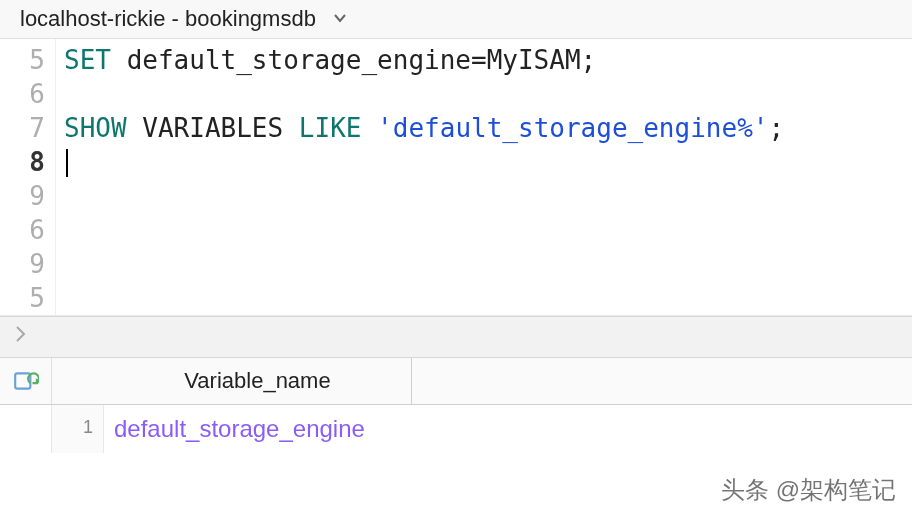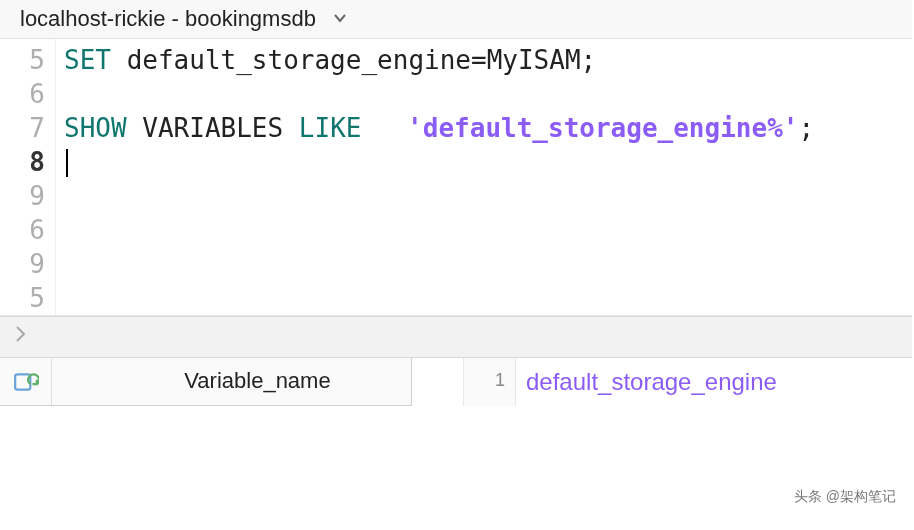--- a/index.html
+++ b/index.html
@@ -57,21 +57,21 @@
       line-height: 34px;
       padding-top: 4px;
       padding-left: 8px;
       white-space: pre;
       background: #ffffff;
       position: relative;
     }
     .code-line { height: 34px; }
     .kw { color: #0f766e; font-weight: 500; }
     .ident { color: #222; }
-    .str { color: #8b5cf6; font-weight: 700; margin-left: 30px; }
+    .str { color: #1d4ed8; font-weight: 400; }
     .punct { color: #222; }
     .caret {
       display: inline-block;
       width: 2px;
       height: 28px;
       background: #000;
       vertical-align: text-bottom;
       margin-left: 2px;
     }
     .gap-divider {
@@ -86,21 +86,21 @@
       display: flex;
       align-items: center;
       padding-left: 14px;
     }
     .bc-chevron {
       color: #a8a8a8;
       font-size: 22px;
     }
     .results-area {
       display: flex;
-      flex-direction: row;
+      flex-direction: column;
       background: #ffffff;
     }
     .results-header {
       display: flex;
       border-bottom: 1px solid #d0d0d0;
       background: #fafafa;
       align-items: stretch;
     }
     .results-tool {
       width: 52px;
@@ -137,21 +137,21 @@
       padding: 10px 10px;
       font-size: 24px;
       color: #8b5cf6;
     }
     .cell1 { width: 308px; }
     .cell2 { width: 130px; }
     .watermark {
       position: absolute;
       right: 16px;
       bottom: 24px;
-      font-size: 14px;
+      font-size: 24px;
       color: rgba(0,0,0,0.55);
       text-shadow: 0 0 3px #fff, 0 0 3px #fff;
       pointer-events: none;
       margin-left: 40px;
     }
     .wrap { position: relative; width: 912px; height: 530px; }
   </style>
 </head>
 <body>
 

